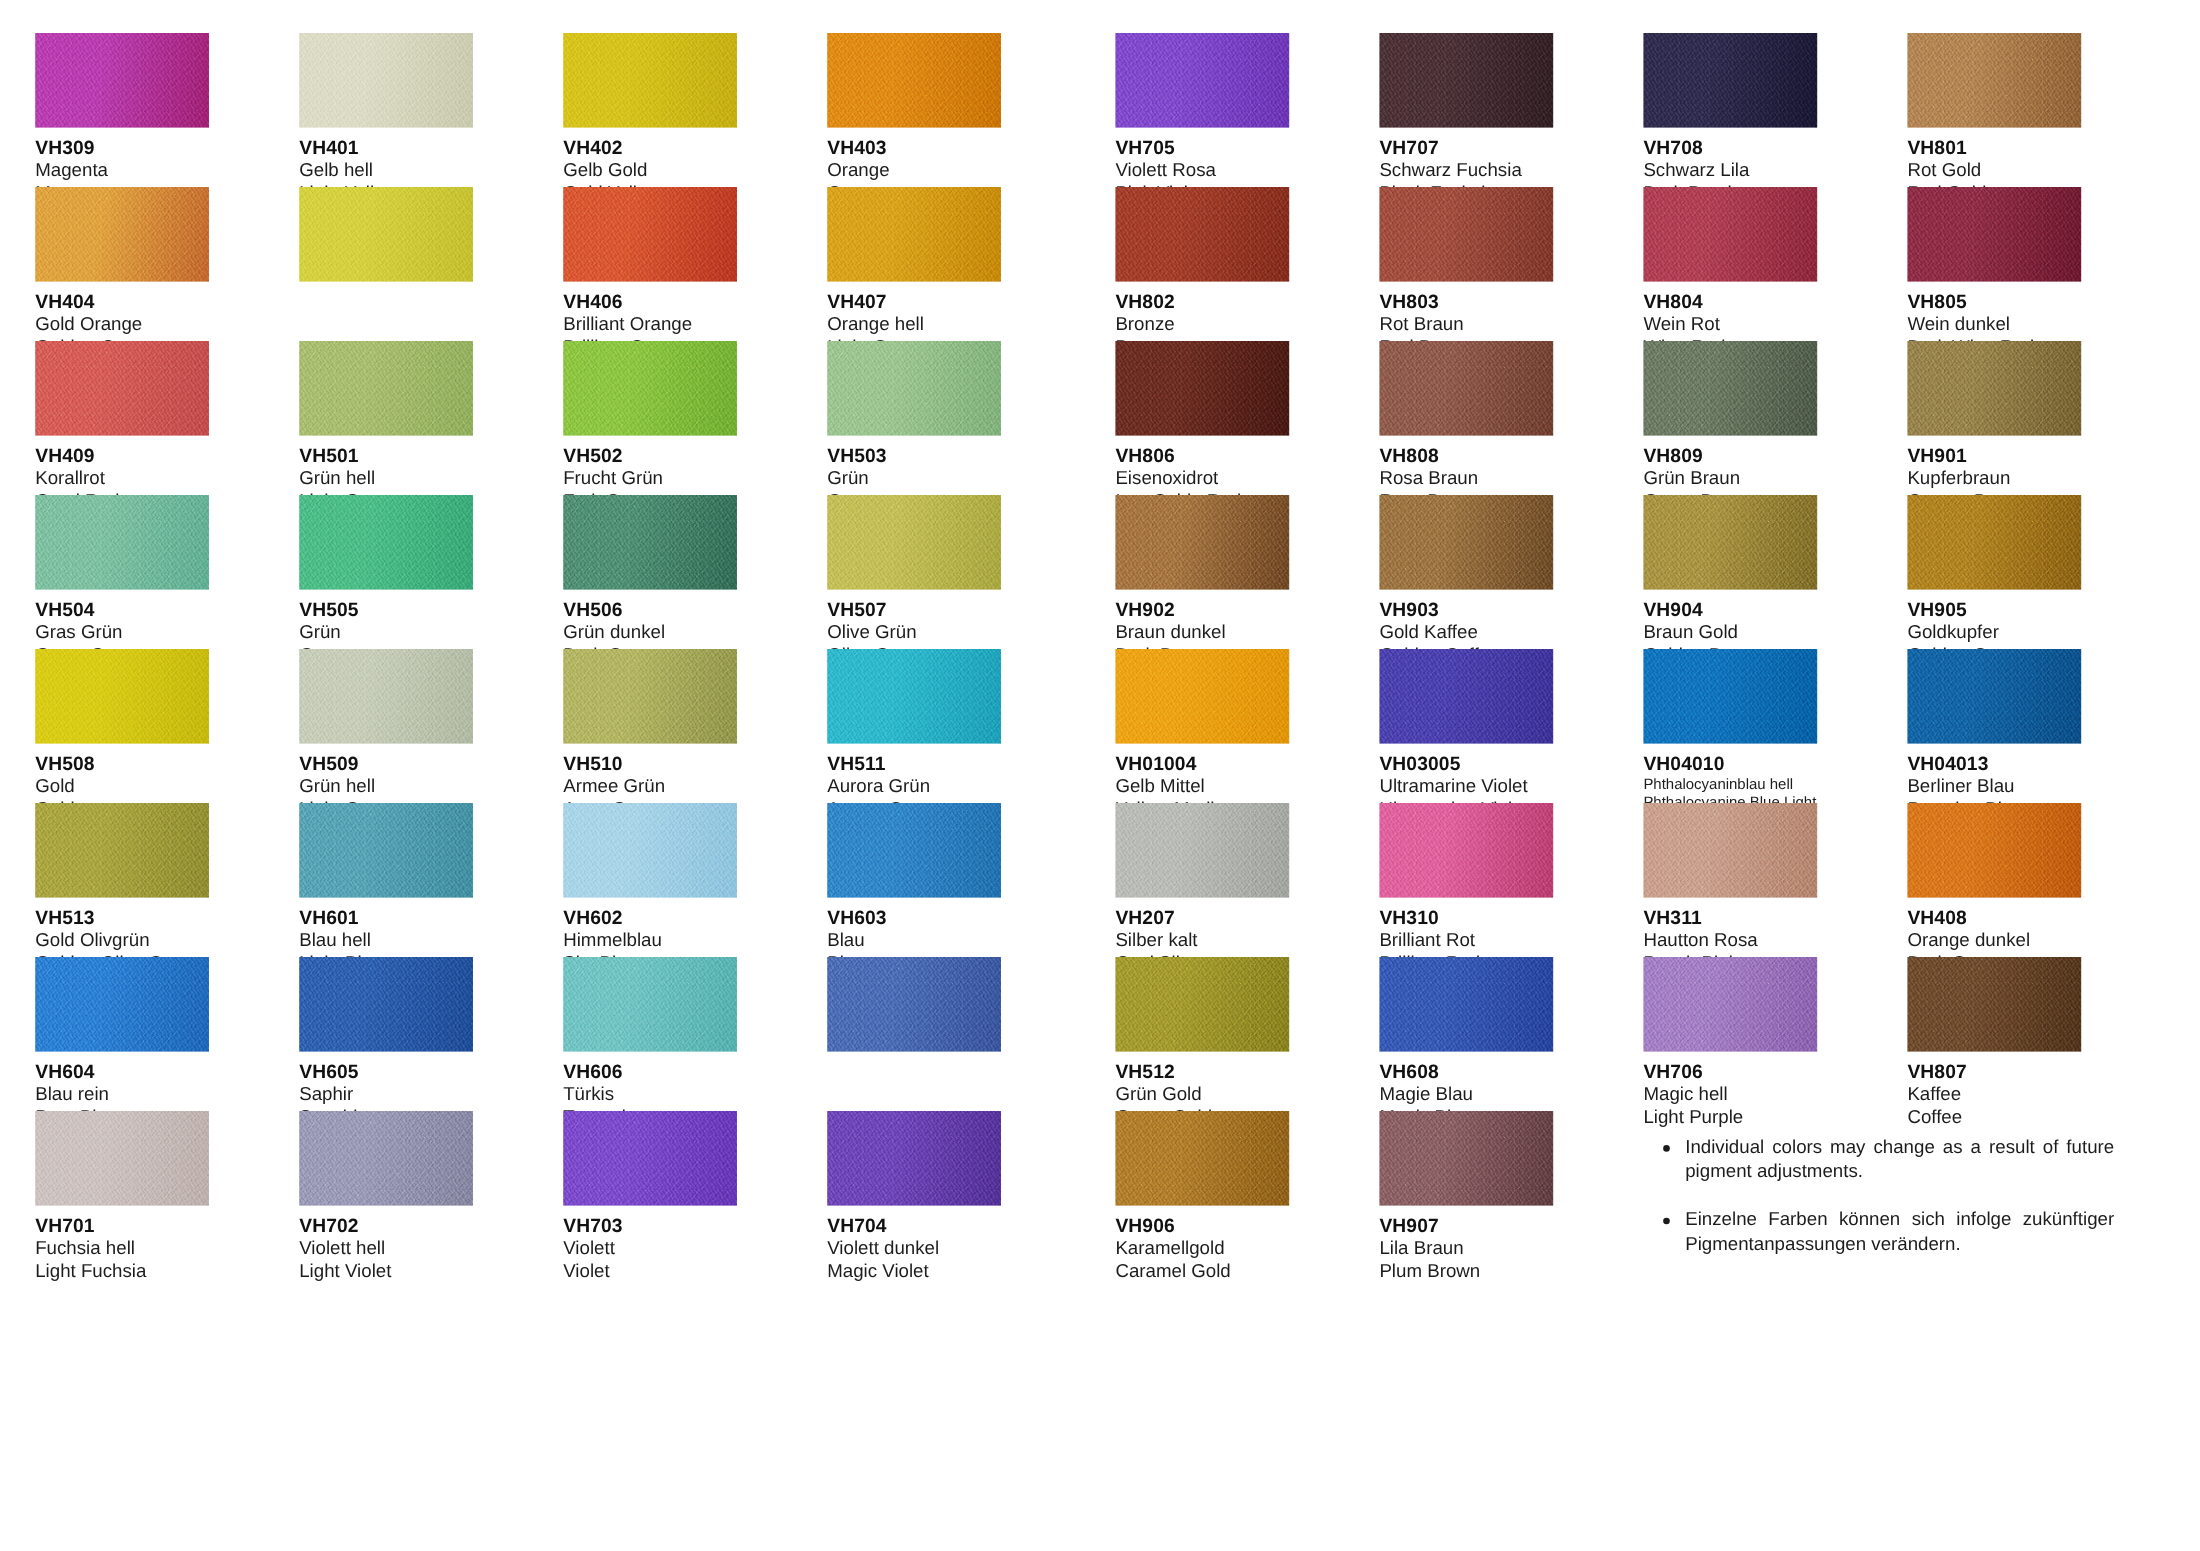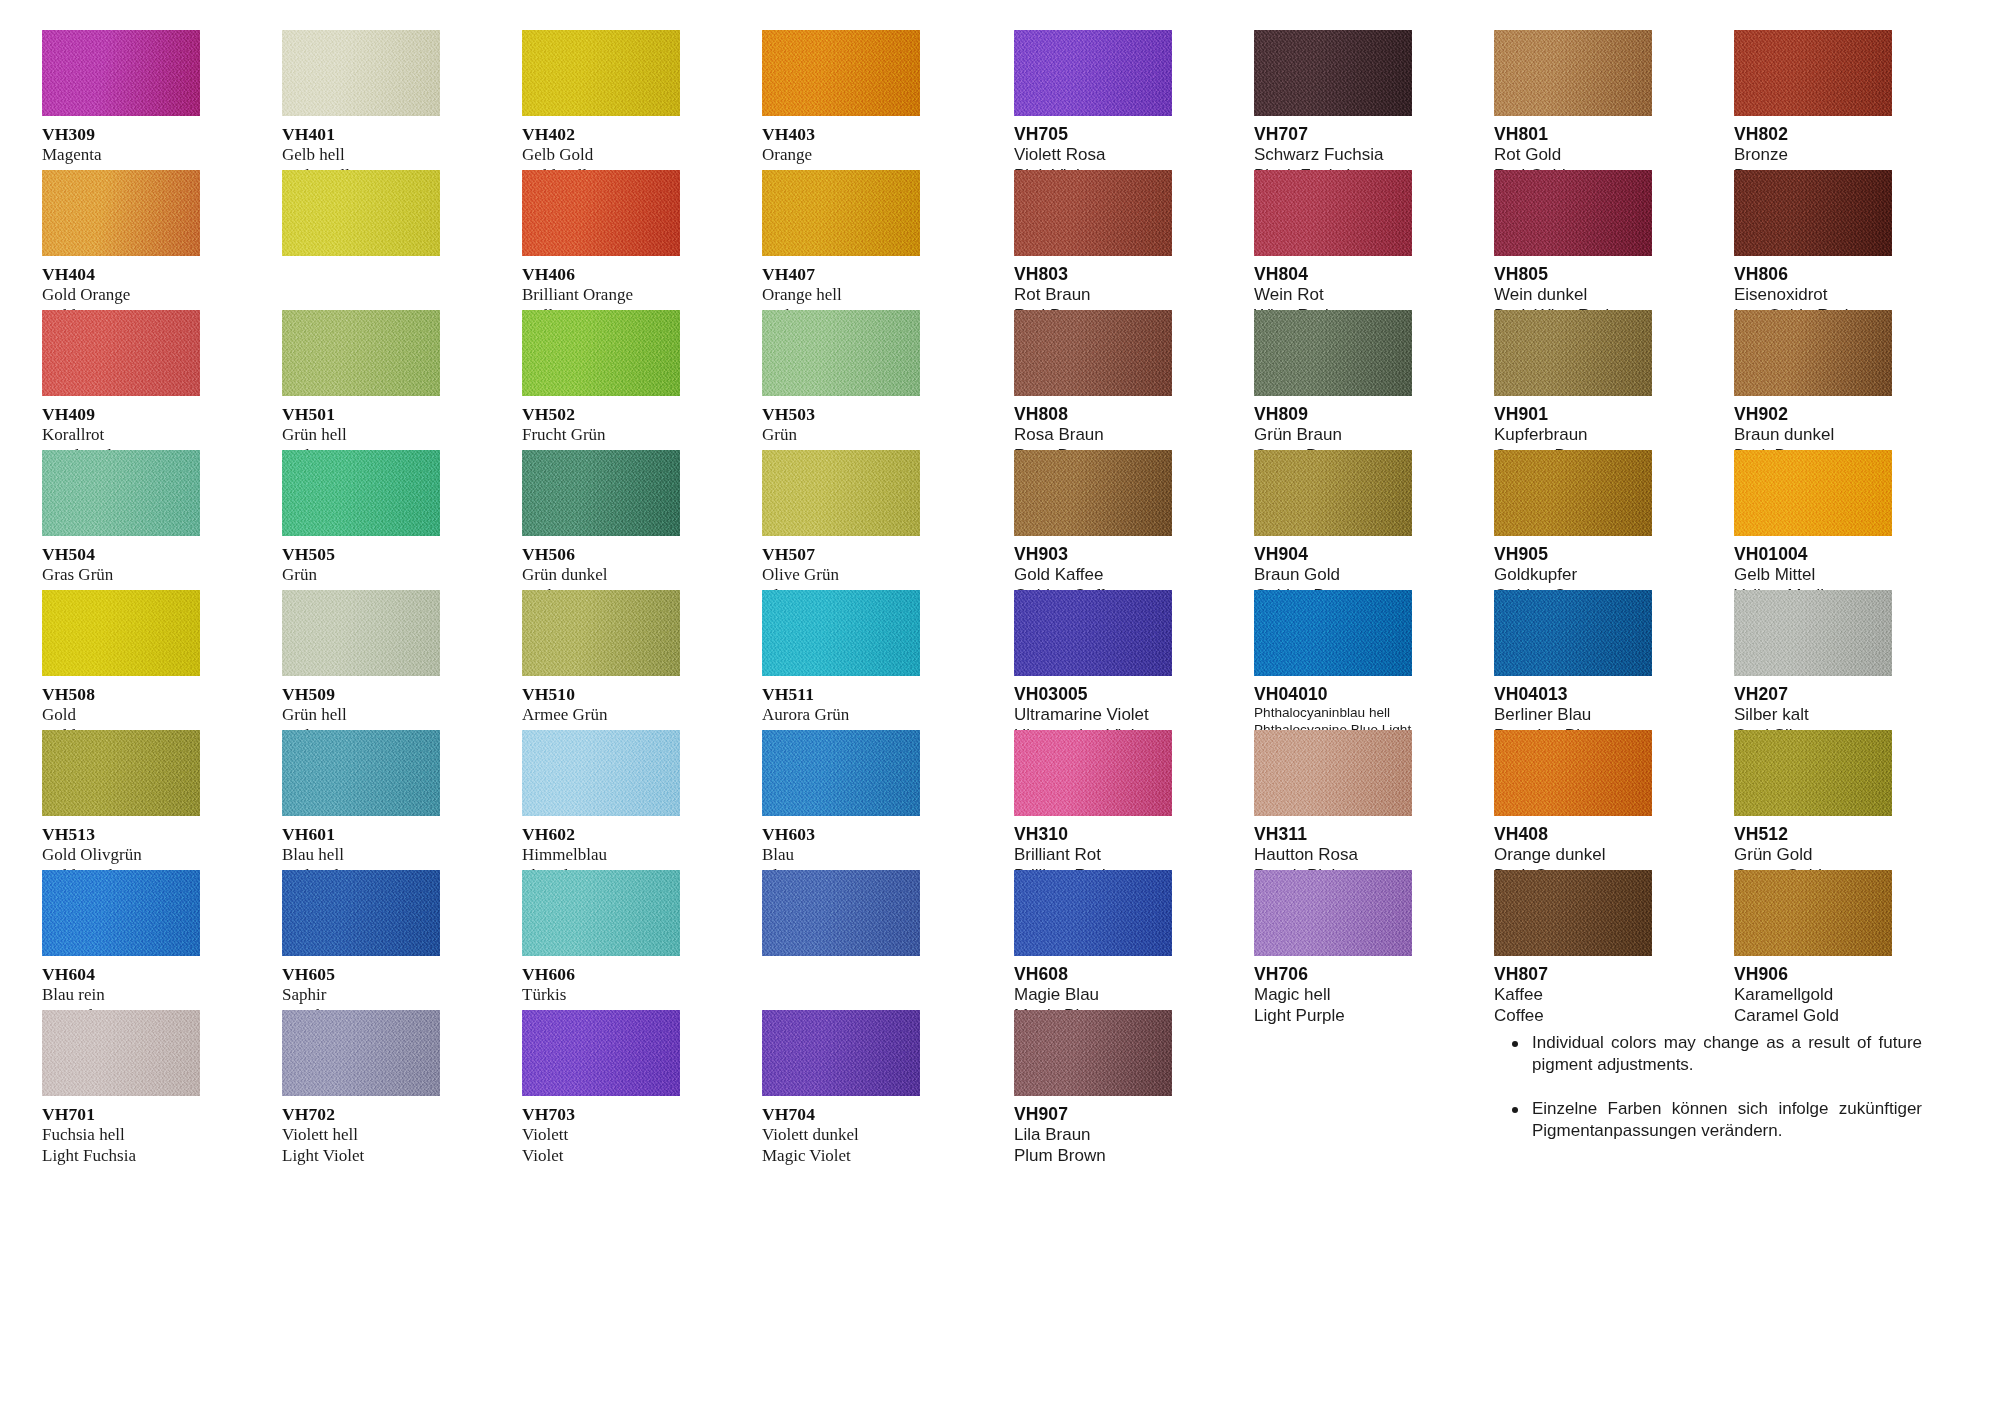--- a/index.html
+++ b/index.html
@@ -18,21 +18,21 @@
   .panels{
     display:flex;
     width:2000px;
     padding:30px 0 0 0;
     box-sizing:border-box;
   }
   .panel{
     width:1000px;
     box-sizing:border-box;
   }
-  .panel-left{padding-left:42px;font-family:Liberation Serif, serif;}
+  .panel-left{padding-left:32px;}
   .panel-right{padding-left:14px;}
   .grid{
     display:grid;
     grid-template-columns:repeat(4,240px);
     grid-auto-rows:140px;
   }
   .cell{
     width:240px;height:140px;
     box-sizing:border-box;
     position:relative;
@@ -395,20 +395,28 @@
           </div>
           <div class="cell">
             <div class="swatch" style="background: linear-gradient(100deg, rgb(74, 48, 53) 0%, rgb(74, 48, 53) 38%, rgb(46, 28, 32) 100%);"></div>
             <div class="labels">
               <div class="code">VH707</div>
               <div class="name-de">Schwarz Fuchsia</div>
               <div class="name-en">Black Fuchsia</div>
             </div>
           </div>
           <div class="cell">
+            <div class="swatch" style="background: linear-gradient(100deg, rgb(46, 42, 77) 0%, rgb(46, 42, 77) 38%, rgb(23, 20, 48) 100%);"></div>
+            <div class="labels">
+              <div class="code">VH708</div>
+              <div class="name-de">Schwarz Lila</div>
+              <div class="name-en">Dark Purple</div>
+            </div>
+          </div>
+          <div class="cell">
             <div class="swatch" style="background: linear-gradient(100deg, rgb(179, 132, 81) 0%, rgb(179, 132, 81) 38%, rgb(143, 95, 51) 100%);"></div>
             <div class="labels">
               <div class="code">VH801</div>
               <div class="name-de">Rot Gold</div>
               <div class="name-en">Red Gold</div>
             </div>
           </div>
           <div class="cell">
             <div class="swatch" style="background: linear-gradient(100deg, rgb(163, 60, 40) 0%, rgb(163, 60, 40) 38%, rgb(130, 41, 26) 100%);"></div>
             <div class="labels">

